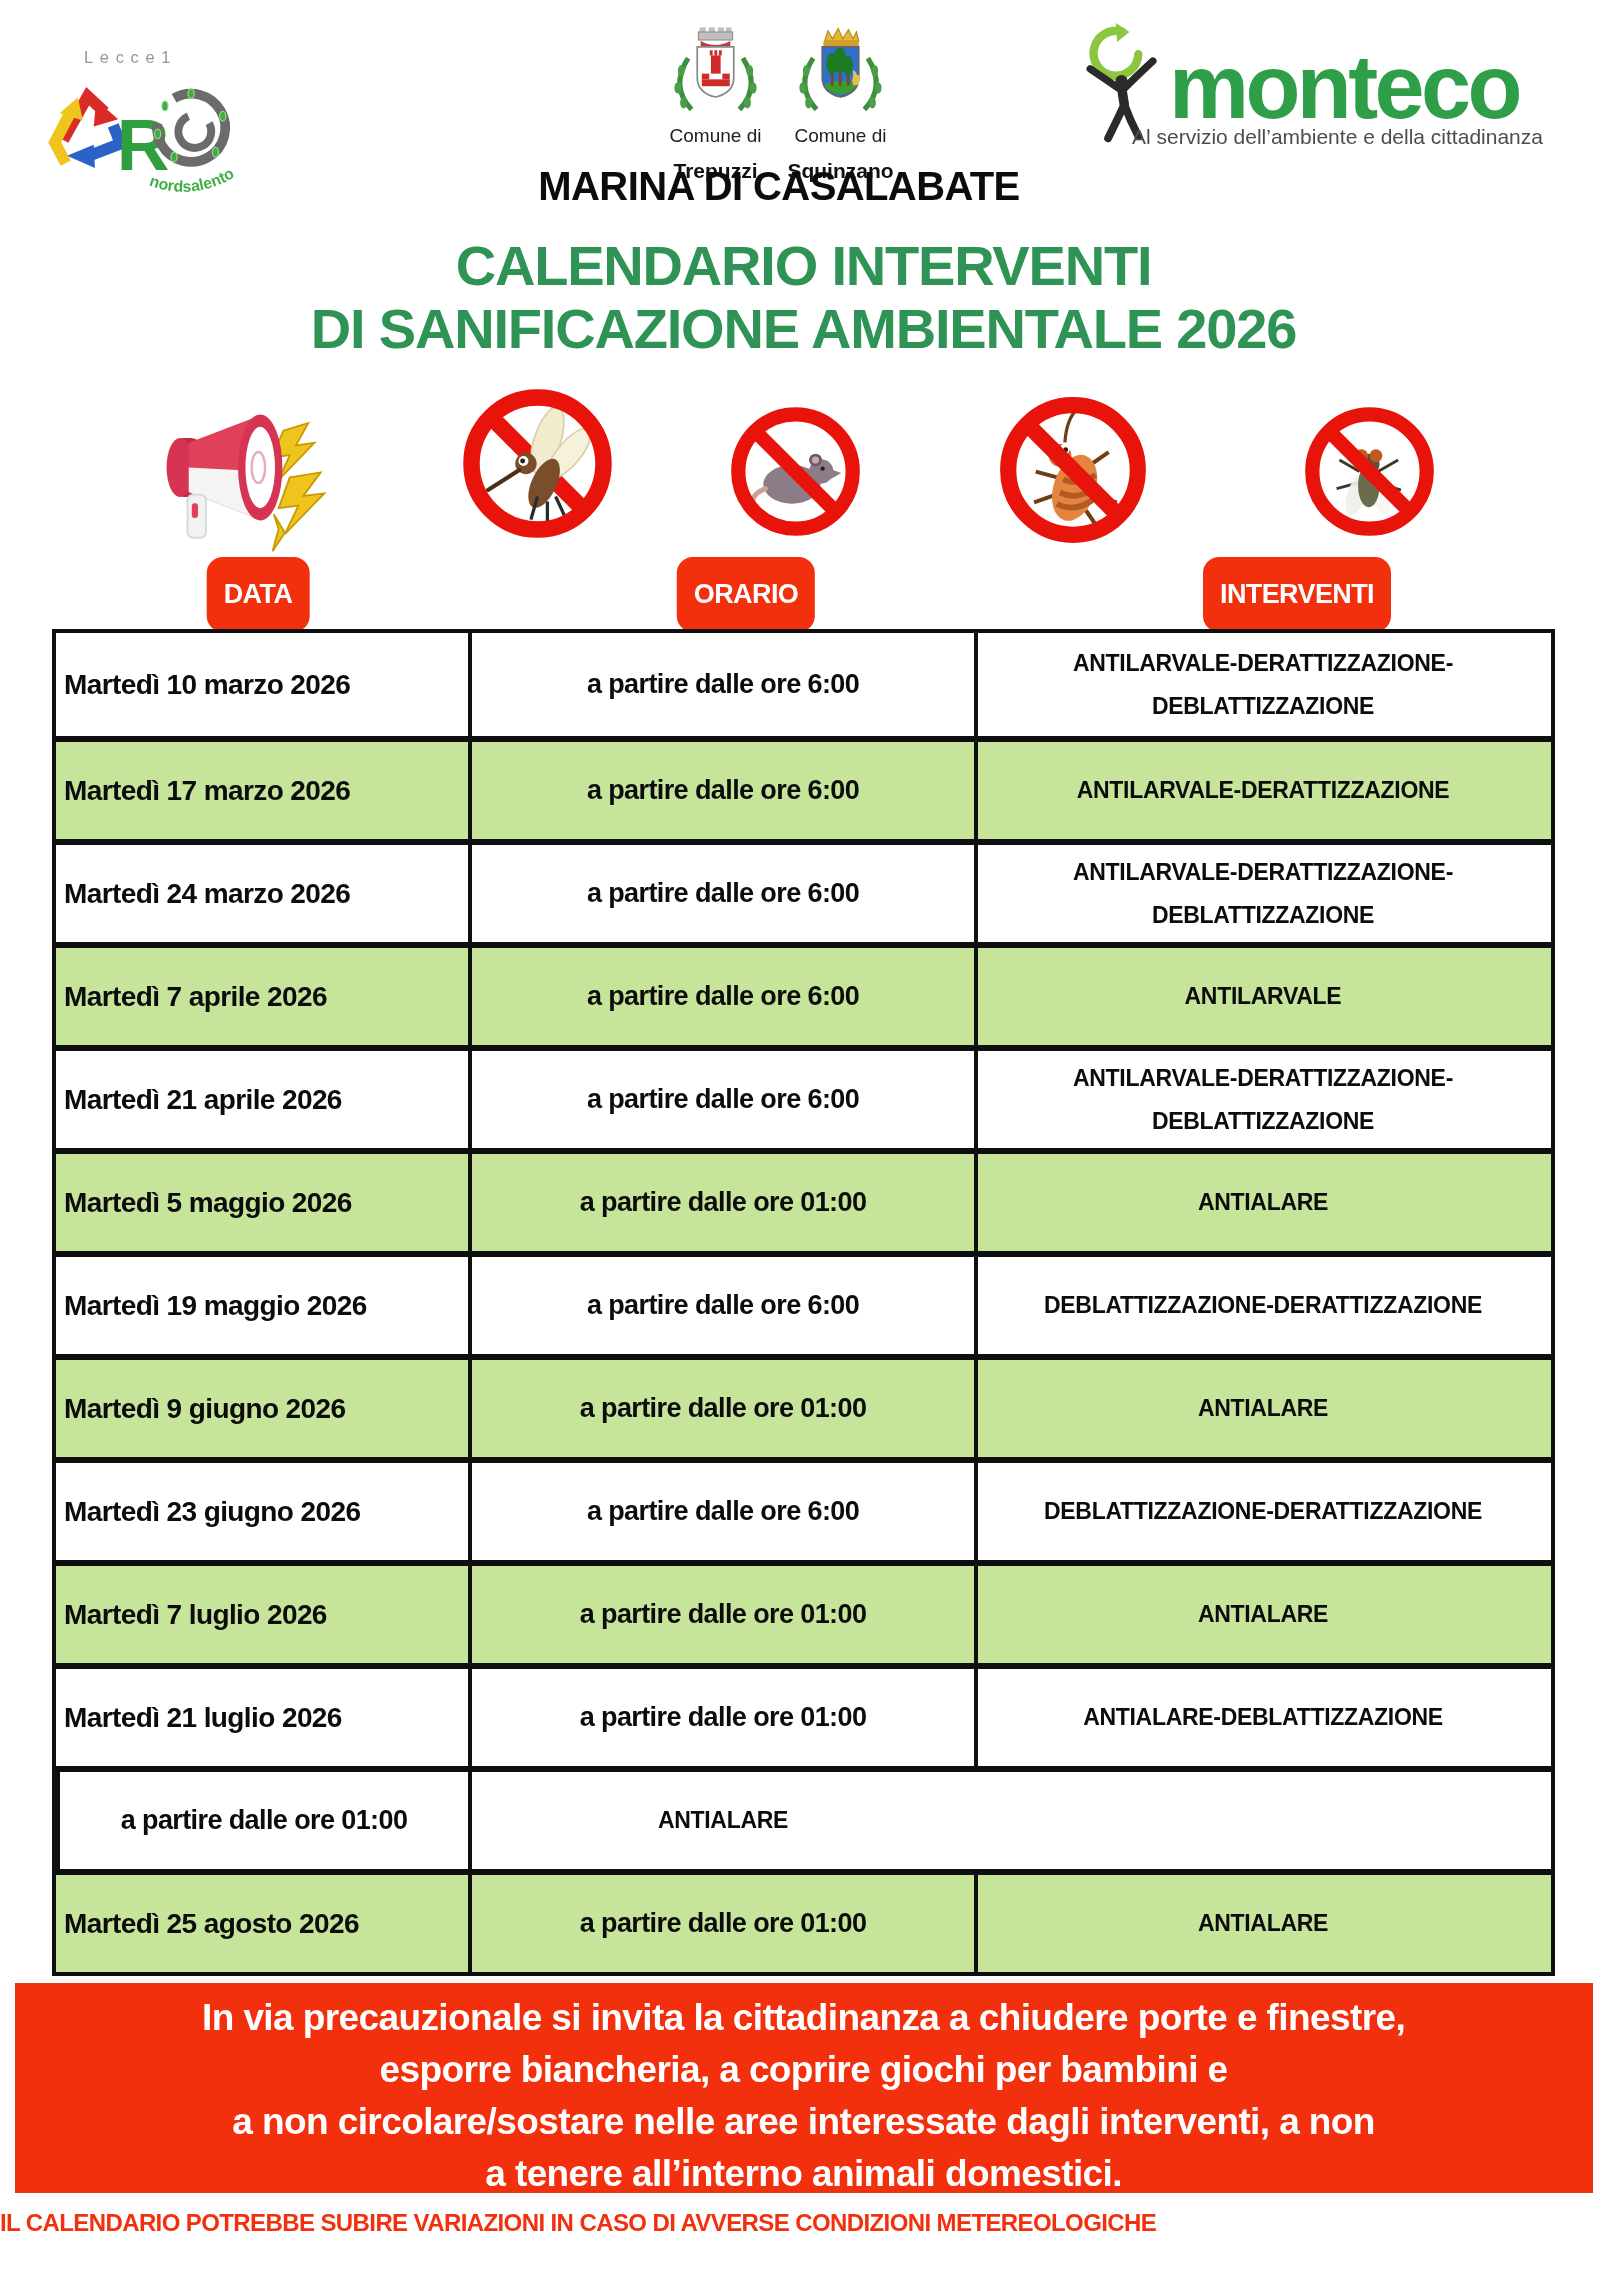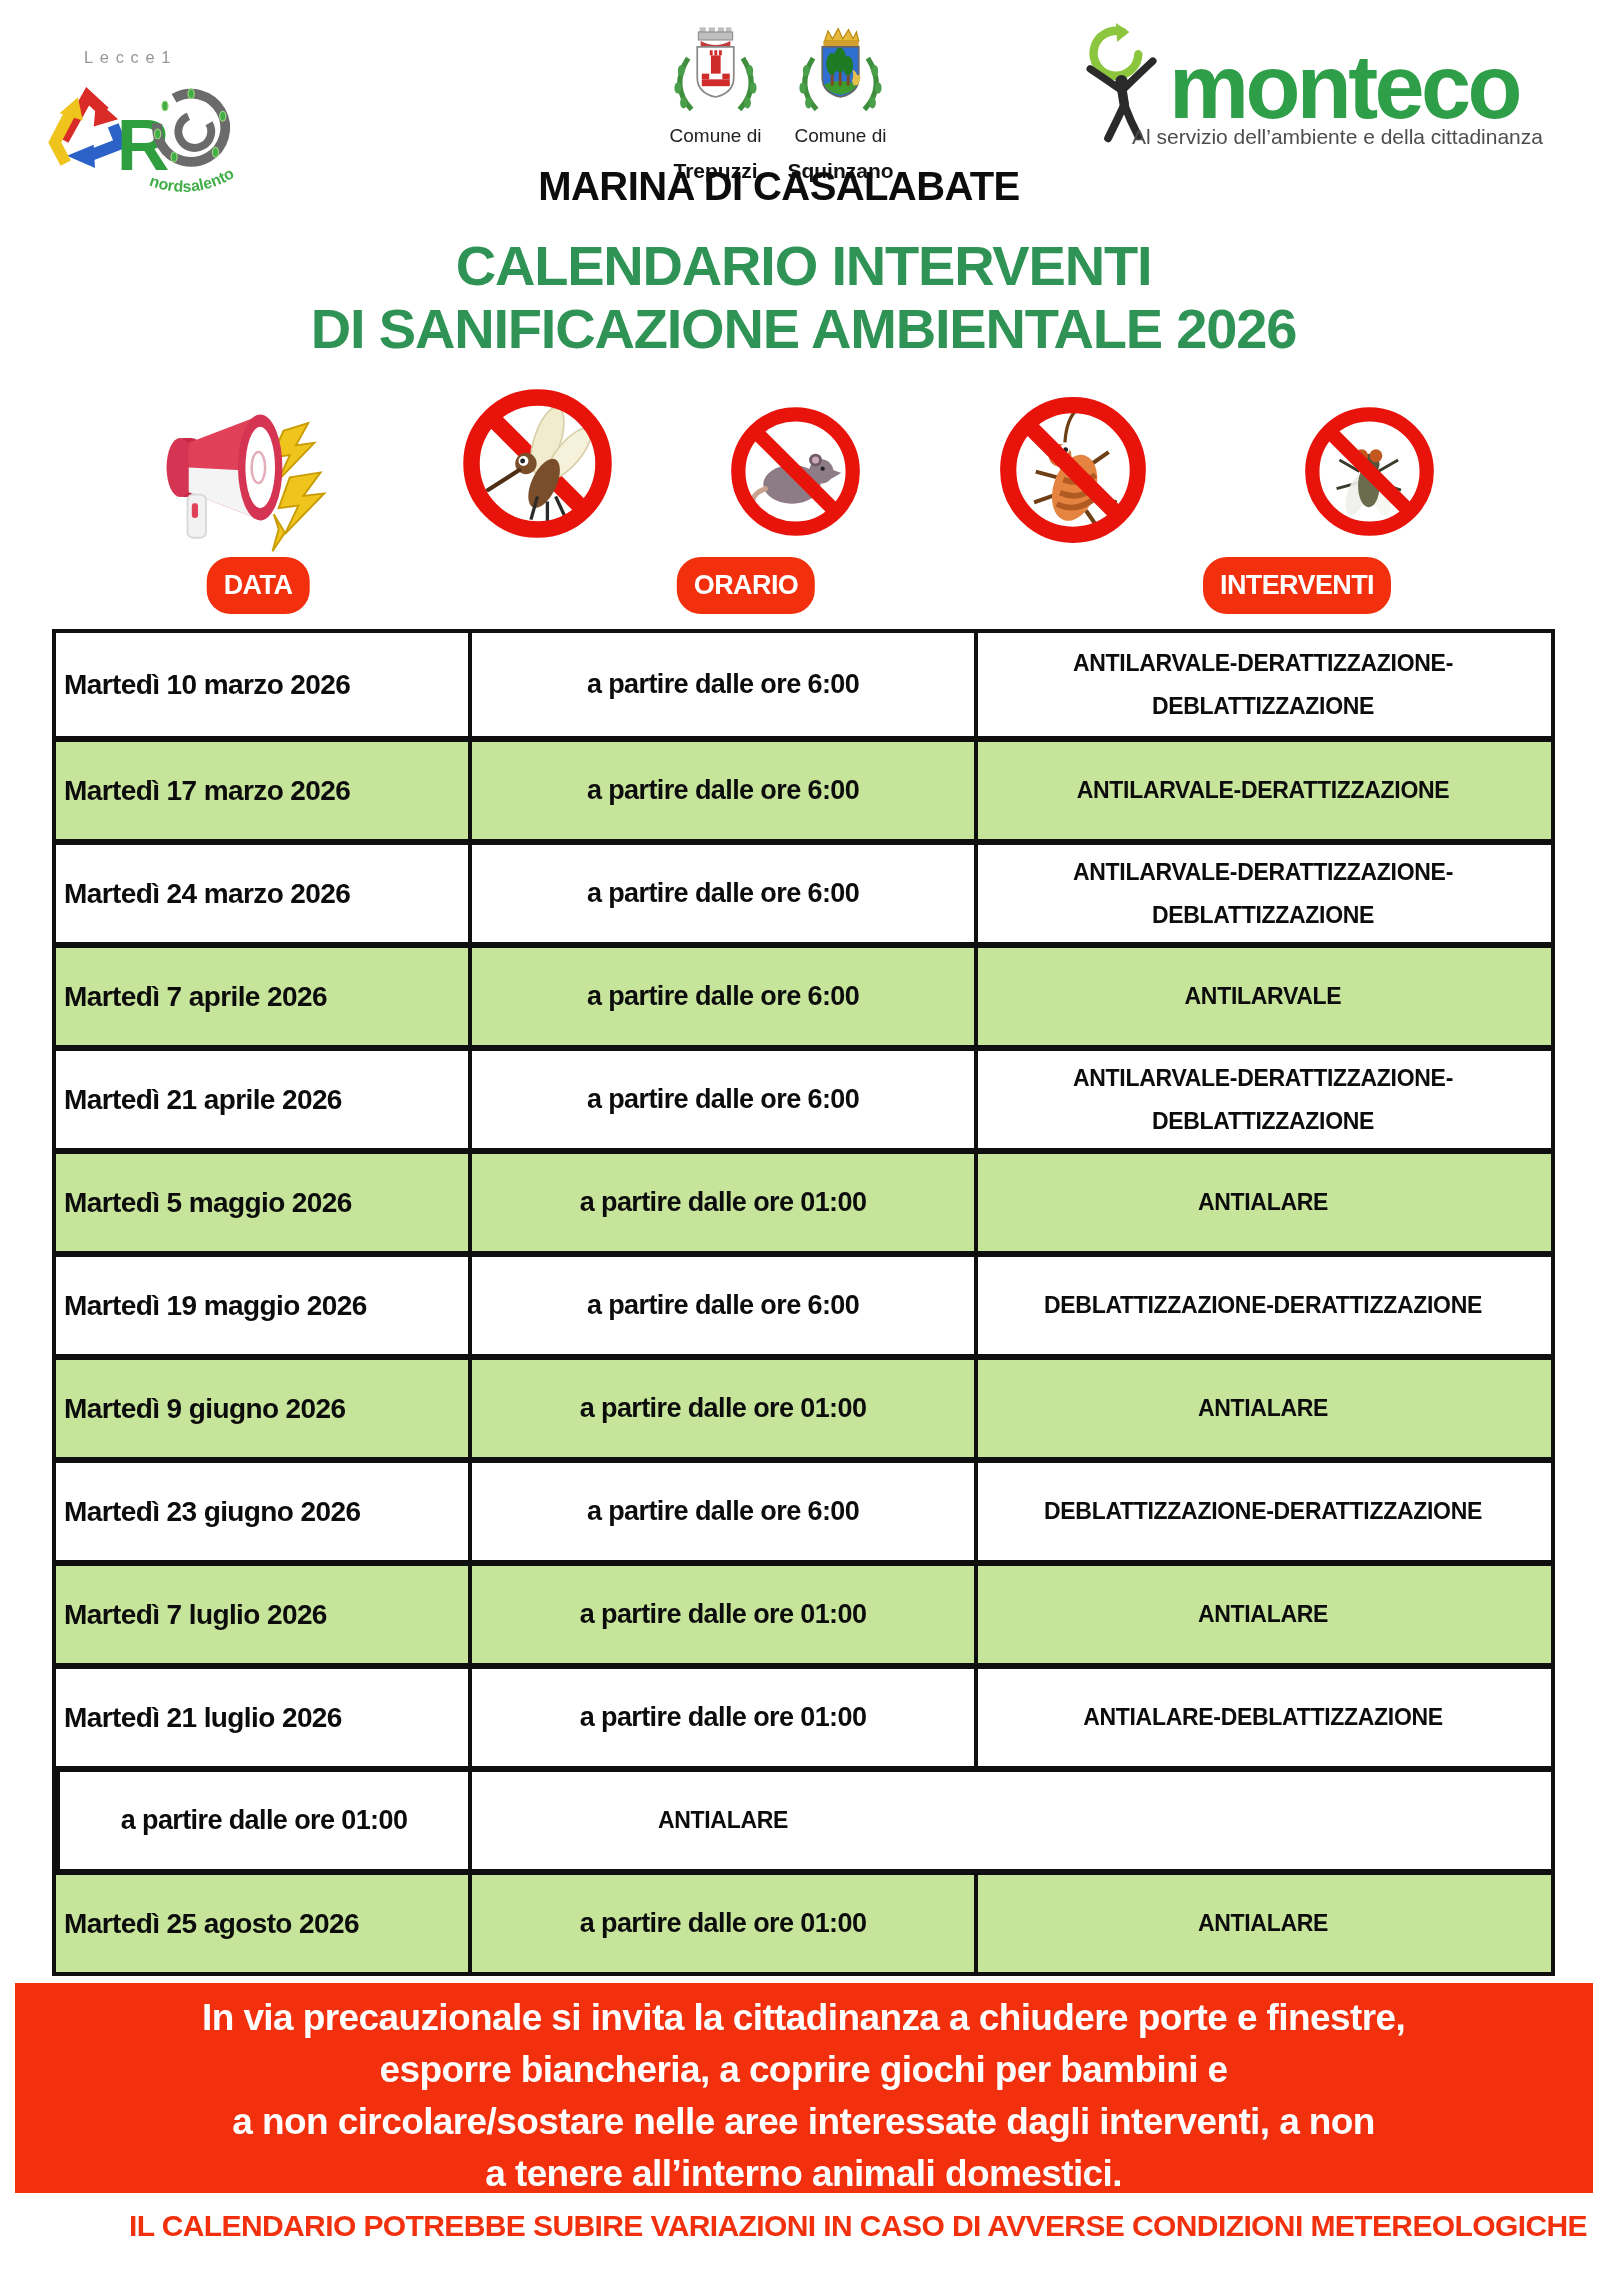--- a/index.html
+++ b/index.html
@@ -37,22 +37,22 @@
   .icon{position:absolute;}
   .icon svg{width:100%;height:100%;}
   #ic-mega{left:153px;top:386px;width:191px;height:179px;}
   #ic-mosq{left:455px;top:381px;width:165px;height:165px;}
   #ic-rat{left:724px;top:400px;width:143px;height:143px;}
   #ic-roach{left:992px;top:389px;width:162px;height:162px;}
   #ic-fly{left:1298px;top:400px;width:143px;height:143px;}
 
   
   .chip{position:absolute;top:557px;height:57px;background:var(--accent-red,#F2300D);color:#fff;
-        font-weight:bold;font-size:27px;letter-spacing:-0.6px;border-radius:24px;
-        display:flex;align-items:center;justify-content:center;padding:0 17px;
+        font-weight:bold;font-size:27px;letter-spacing:-0.6px;border-radius:16px;
+        display:flex;align-items:center;justify-content:center;padding:9px 17px;
         transform:translateX(-50%);white-space:nowrap;}
   #chip-data{left:258px;}
   #chip-orario{left:746px;}
   #chip-interventi{left:1297px;}
 
   
   .cal{position:absolute;left:52px;top:629px;width:1503px;border:4.9px solid #0f0f0f;
        box-sizing:border-box;background:#fff;}
   .t-row{display:grid;grid-template-columns:412px 506px 574px;height:103px;box-sizing:border-box;background:#fff;}
   .t-row + .t-row{border-top:6px solid #0f0f0f;}
@@ -62,22 +62,22 @@
   .cell-time{justify-content:center;text-align:center;border-left:4.3px solid #0f0f0f;
              font-size:27px;font-weight:bold;letter-spacing:-0.6px;}
   .cell-interv{justify-content:center;text-align:center;border-left:4.3px solid #0f0f0f;
                font-size:23px;font-weight:bold;line-height:1.85;letter-spacing:-0.3px;}
   .cell-interv > span{display:block;max-width:522px;}
 
   
   .banner{position:absolute;left:14.6px;top:1983px;width:1578px;height:210px;box-sizing:border-box;
           background:var(--accent-red,#F2300D);color:#fff;text-align:center;font-weight:bold;
           font-size:37px;line-height:52px;padding-top:8.5px;letter-spacing:-0.6px;}
-  .disclaimer{position:absolute;left:0;top:2209px;width:1587px;text-align:right;
-              color:var(--accent-red,#F2300D);font-weight:bold;font-size:30px;letter-spacing:-0.6px;}
+  .disclaimer{position:absolute;left:0;top:2209px;width:1587px;text-align:left;
+              color:var(--accent-red,#F2300D);font-weight:bold;font-size:24px;letter-spacing:-0.6px;}
 </style>
 </head>
 <body>
 
 <div id="poster">
 
   <div class="aro">
     <svg viewBox="0 0 345 280">
       <text x="92" y="46" font-size="27" letter-spacing="11" fill="#969696">Lecce1</text>
       <path d="M58 172 L98 100 L126 126" fill="none" stroke="#D92B27" stroke-width="19"></path>

